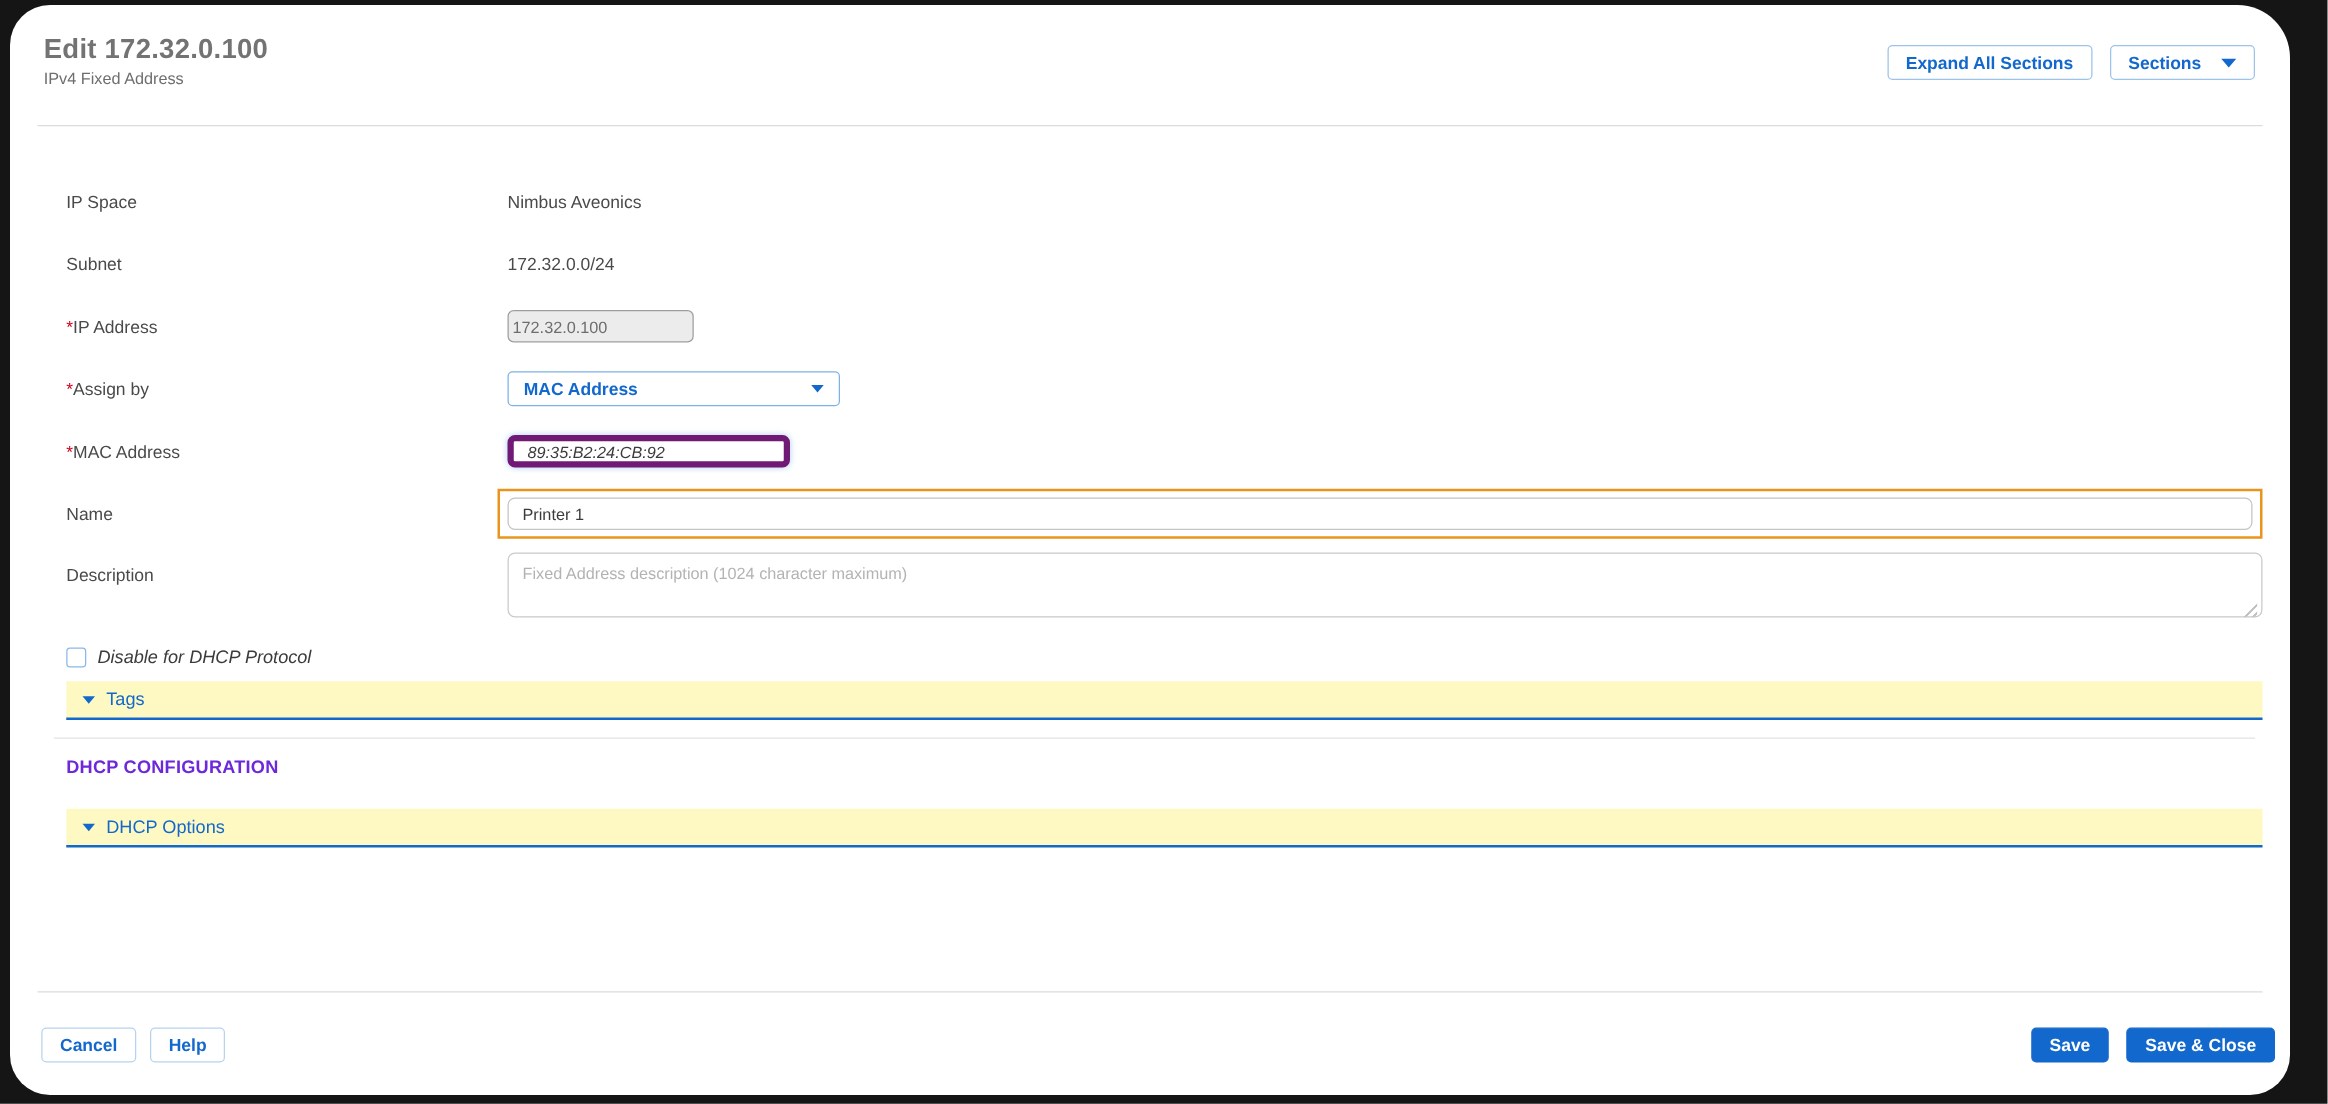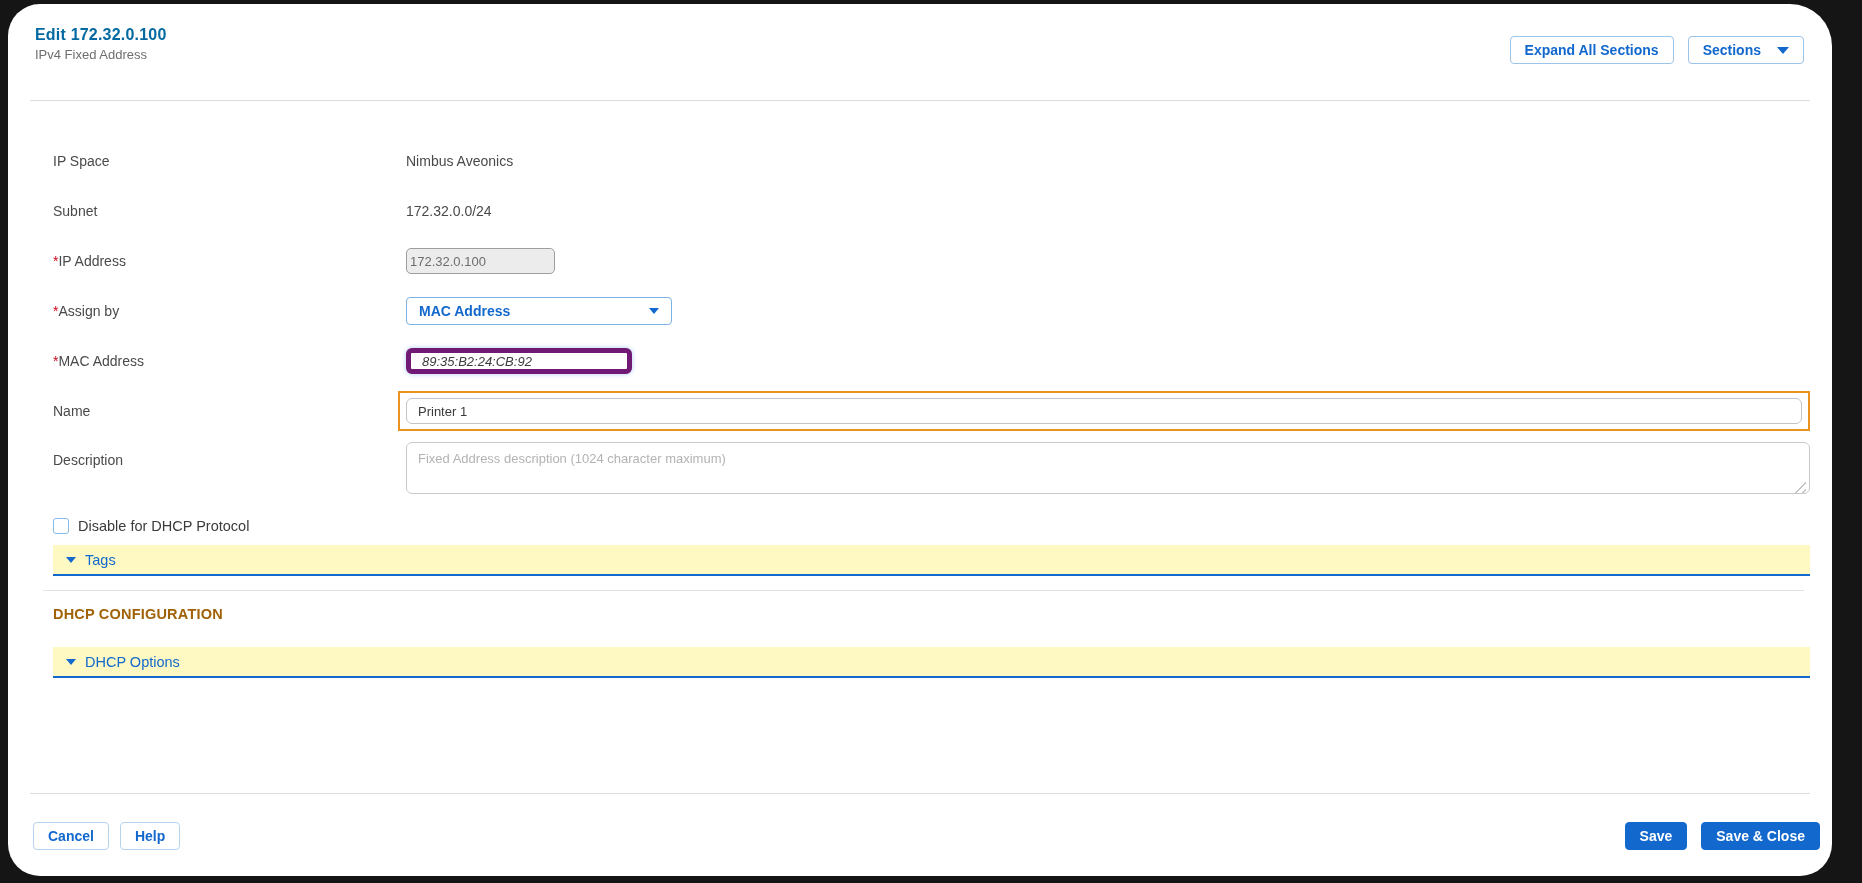--- a/index.html
+++ b/index.html
@@ -9,21 +9,21 @@
     font-family:"Liberation Sans", sans-serif;
     color:#3b3b3b;
     position:relative;
   }
   .card {
     position:absolute; left:8px; top:4px; width:1824px; height:872px;
     background:#ffffff; border-radius:32px 42px 32px 32px;
   }
   
   .hdr { position:absolute; top:22px; left:27px; }
-  .hdr-title { font-size:16px; font-weight:700; color:#0369a1; letter-spacing:.2px; }
+  .hdr-title { font-size:22px; font-weight:700; color:#737373; letter-spacing:.2px; }
   .hdr-sub   { font-size:13px; color:#6e6e6e; margin-top:3px; }
   .hdr-actions { position:absolute; top:32px; right:28px; display:flex; gap:14px; }
   .btn { display:inline-flex; align-items:center; justify-content:center;
          border-radius:4px; font-size:14px; font-weight:700; cursor:pointer;
          height:28px; padding:0 14px; white-space:nowrap; }
   .btn-outline { border:1px solid #9cc3e9; color:#1268cc; background:#fff; }
   .btn-outline-soft { border:1px solid #b5d3ef; color:#1268cc; background:#fff; }
   .btn-primary { background:#1268cc; color:#fff; border:1px solid #1268cc; }
   .caret { width:0; height:0; border-left:6px solid transparent; border-right:6px solid transparent;
            border-top:7px solid #1268cc; display:inline-block; }
@@ -55,29 +55,29 @@
                padding:8px 11px; font-family:"Liberation Sans", sans-serif; font-size:13px;
                color:#3b3b3b; resize:none; outline:none; }
   .desc-area::placeholder { color:#b3b3b3; }
   .resize-grip { position:absolute; right:4px; bottom:5px; width:12px; height:12px;
                  clip-path:polygon(100% 0, 100% 100%, 0 100%);
                  background:repeating-linear-gradient(135deg,#c3c3c3 0 1.5px,transparent 1.5px 4.5px); }
 
   .chk-row { display:flex; align-items:center; margin-top:12px; height:20px; margin-left:-37px; }
   .chk-box { width:16px; height:16px; border:1.5px solid #88b9e8; border-radius:3px;
              background:#fff; margin-right:9px; cursor:pointer; flex:none; }
-  .chk-label { font-size:14.5px; color:#3b3b3b; }
+  .chk-label { font-size:14.5px; color:#3b3b3b;font-style:italic; }
 
   .section-bar { margin-top:9px; height:31px; background:#fef9c3; border-bottom:2px solid #1268cc;
                  display:flex; align-items:center; padding-left:13px; cursor:pointer; }
   .section-bar .bar-label { color:#1268cc; font-size:14.5px; margin-left:9px; }
 
   .section-divider { position:absolute; top:586px; left:35px; right:28px; border-top:1px solid #e3e3e3; }
   .dhcp-heading { position:absolute; top:602px; left:45px; font-size:14.5px; font-weight:700;
-                  color:#a16207; letter-spacing:.2px; }
+                  color:#6d28d9; letter-spacing:.2px; }
   .dhcp-bar { position:absolute; top:643px; left:45px; right:22px; }
 
   
   .footer-divider { position:absolute; top:789px; left:22px; right:22px; border-top:1px solid #dcdcdc; }
   .footer { position:absolute; top:818px; left:25px; right:12px;
             display:flex; justify-content:space-between; align-items:center; }
   .footer-left { display:flex; gap:11px; }
   .footer-right { display:flex; gap:14px; }
 </style>
 </head>

